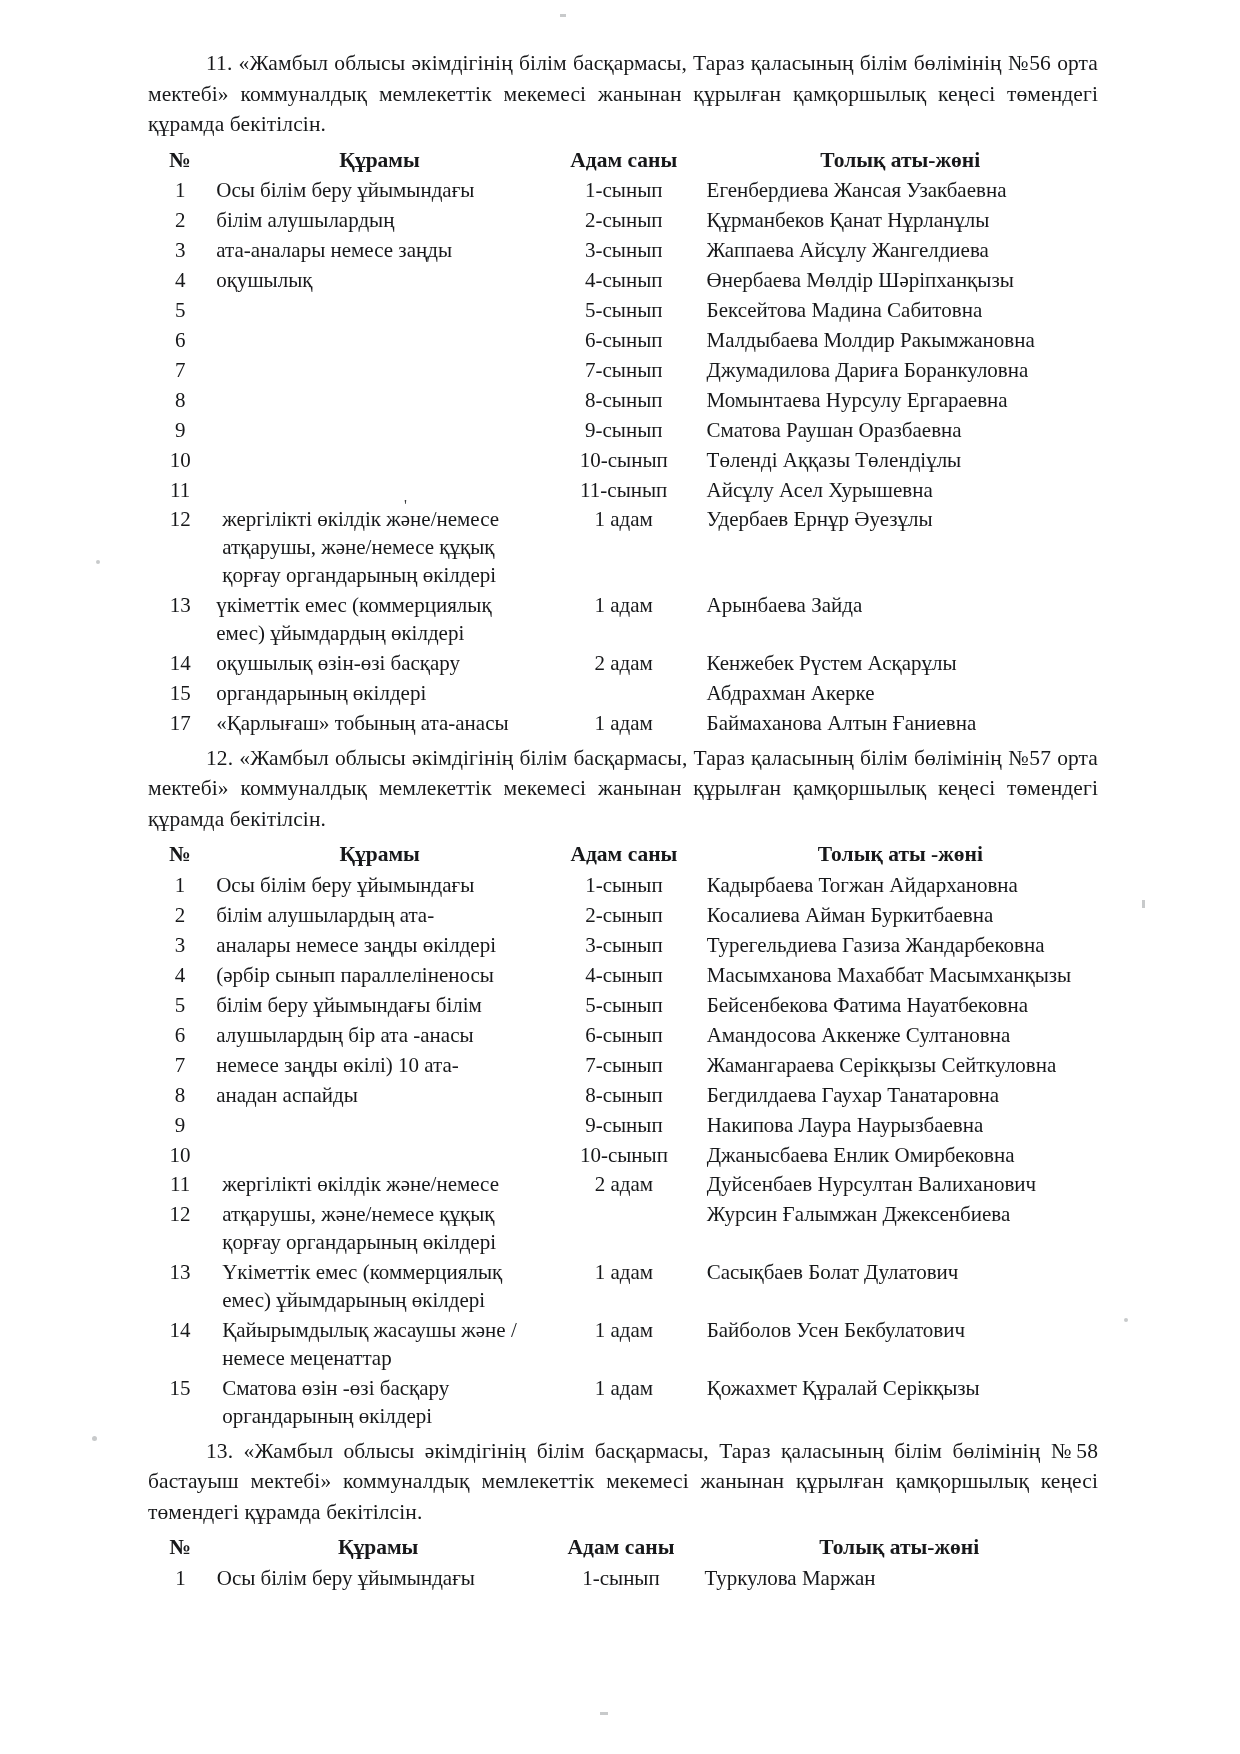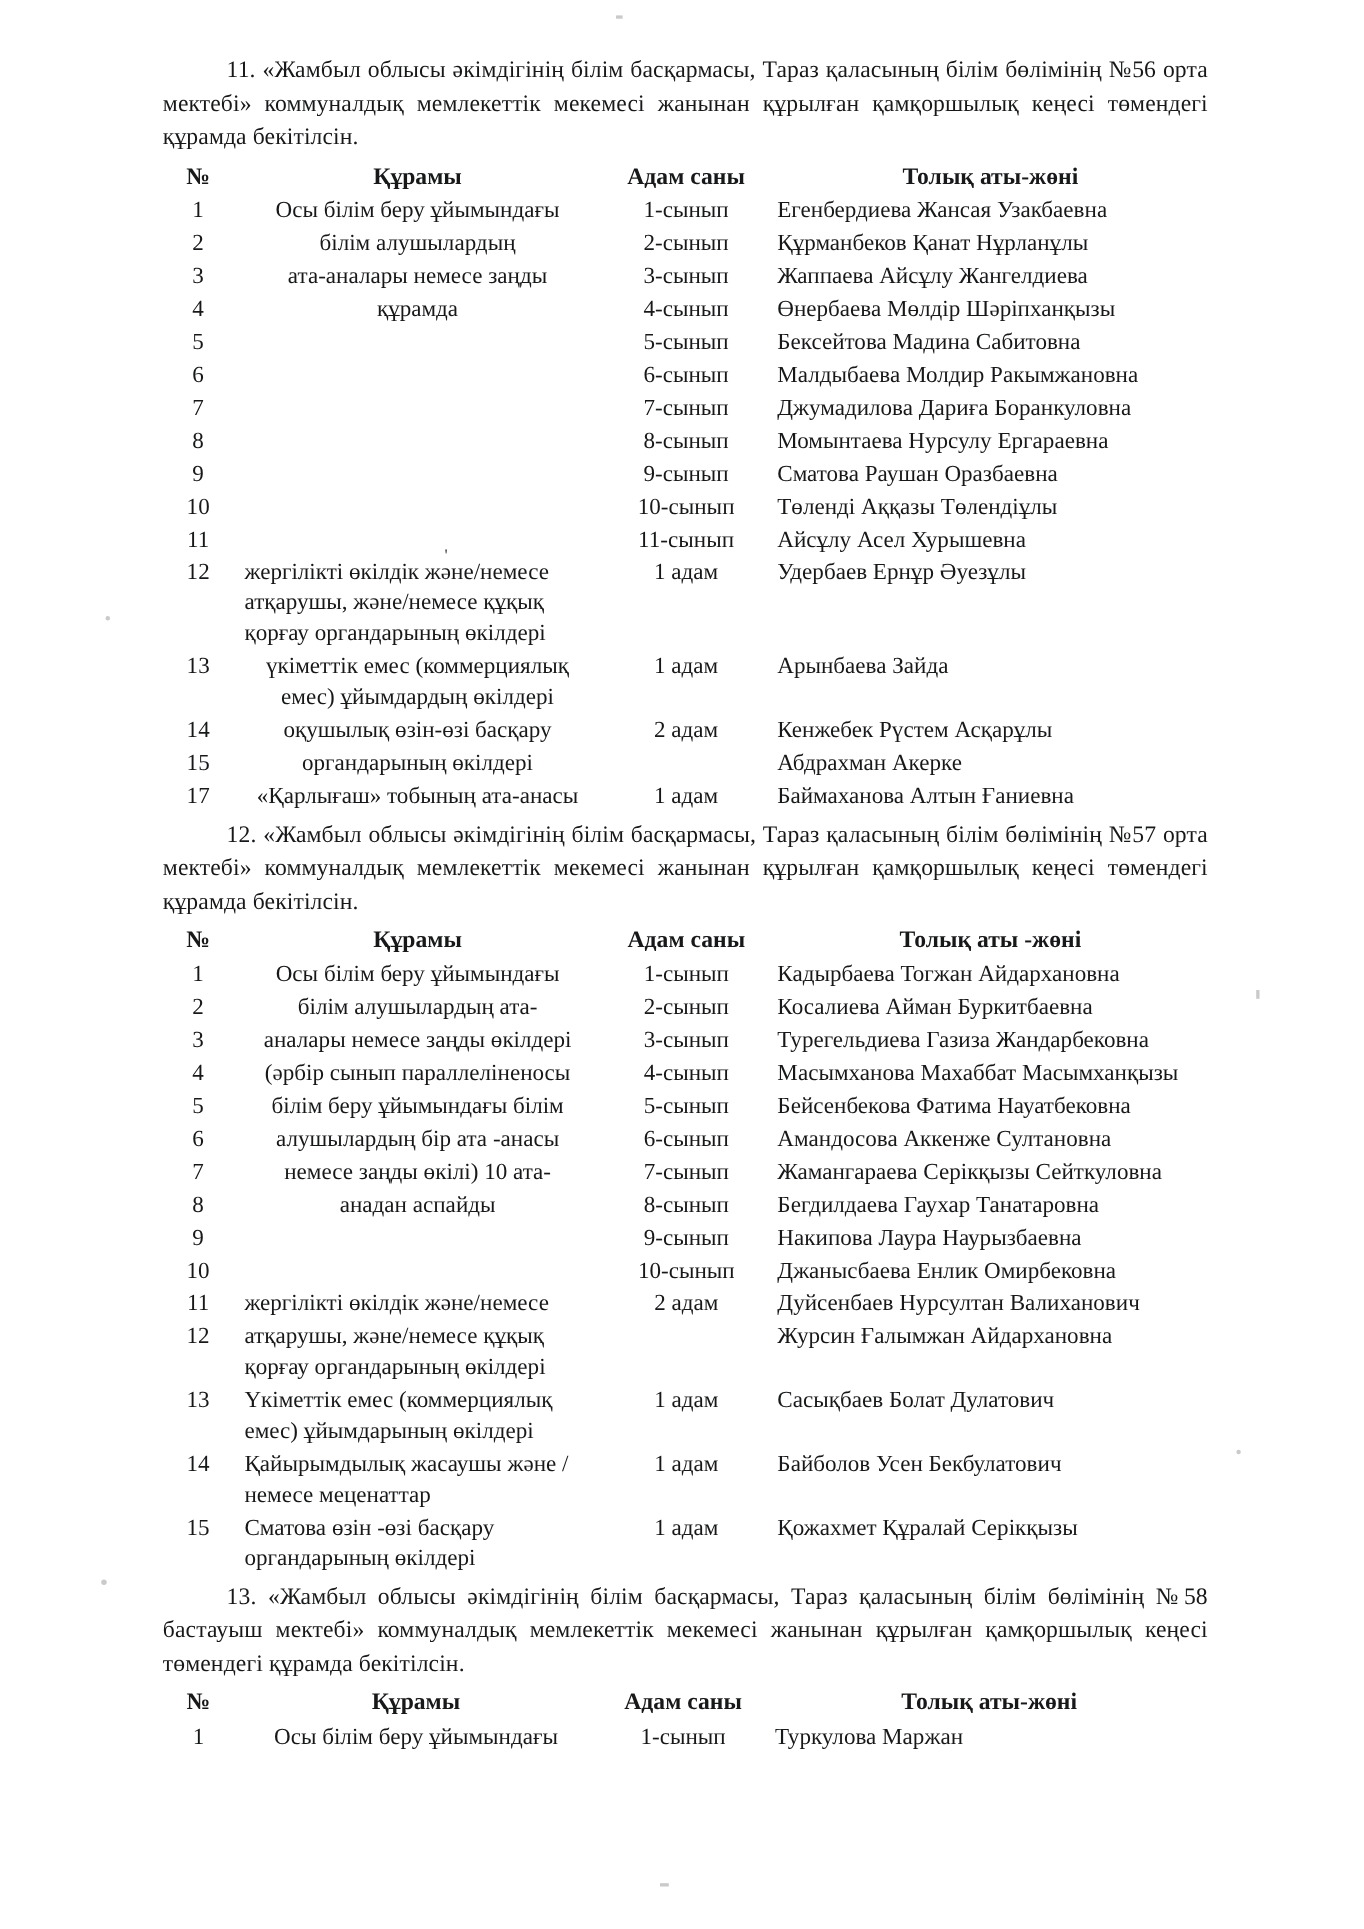--- a/index.html
+++ b/index.html
@@ -55,21 +55,21 @@
     padding: 1px 4px 1px 4px;
     vertical-align: top;
     line-height: 1.33;
   }
   .c-num {
     width: 58px;
     text-align: center;
   }
   .c-comp {
     width: 330px;
-    text-align: center;
+    text-align: left;
   }
   .c-count {
     width: 150px;
     text-align: center;
   }
   .c-name {
     width: 400px;
     text-align: left;
     padding-left: 6px !important;
   }
@@ -135,21 +135,21 @@
           <td class="c-name">Құрманбеков Қанат Нұрланұлы</td>
         </tr>
         <tr>
           <td class="c-num">3</td>
           <td class="c-comp">ата-аналары немесе заңды</td>
           <td class="c-count">3-сынып</td>
           <td class="c-name">Жаппаева Айсұлу Жангелдиева</td>
         </tr>
         <tr>
           <td class="c-num">4</td>
-          <td class="c-comp">құрамда</td>
+          <td class="c-comp">оқушылық</td>
           <td class="c-count">4-сынып</td>
           <td class="c-name">Өнербаева  Мөлдір Шәріпханқызы</td>
         </tr>
         <tr>
           <td class="c-num">5</td>
           <td class="c-comp"></td>
           <td class="c-count">5-сынып</td>
           <td class="c-name">Бексейтова Мадина Сабитовна</td>
         </tr>
         <tr>
@@ -296,21 +296,21 @@
         <tr>
           <td class="c-num">11</td>
           <td class="c-comp left">жергілікті өкілдік және/немесе</td>
           <td class="c-count">2 адам</td>
           <td class="c-name">Дуйсенбаев Нурсултан Валиханович</td>
         </tr>
         <tr>
           <td class="c-num">12</td>
           <td class="c-comp left">атқарушы, және/немесе құқық қорғау органдарының өкілдері</td>
           <td class="c-count"></td>
-          <td class="c-name">Журсин Ғалымжан Айдархановна</td>
+          <td class="c-name">Журсин Ғалымжан Джексенбиева</td>
         </tr>
         <tr>
           <td class="c-num">13</td>
           <td class="c-comp left">Үкіметтік емес (коммерциялық емес) ұйымдарының өкілдері</td>
           <td class="c-count">1 адам</td>
           <td class="c-name">Сасықбаев Болат Дулатович</td>
         </tr>
         <tr>
           <td class="c-num">14</td>
           <td class="c-comp left">Қайырымдылық жасаушы және /немесе меценаттар</td>

